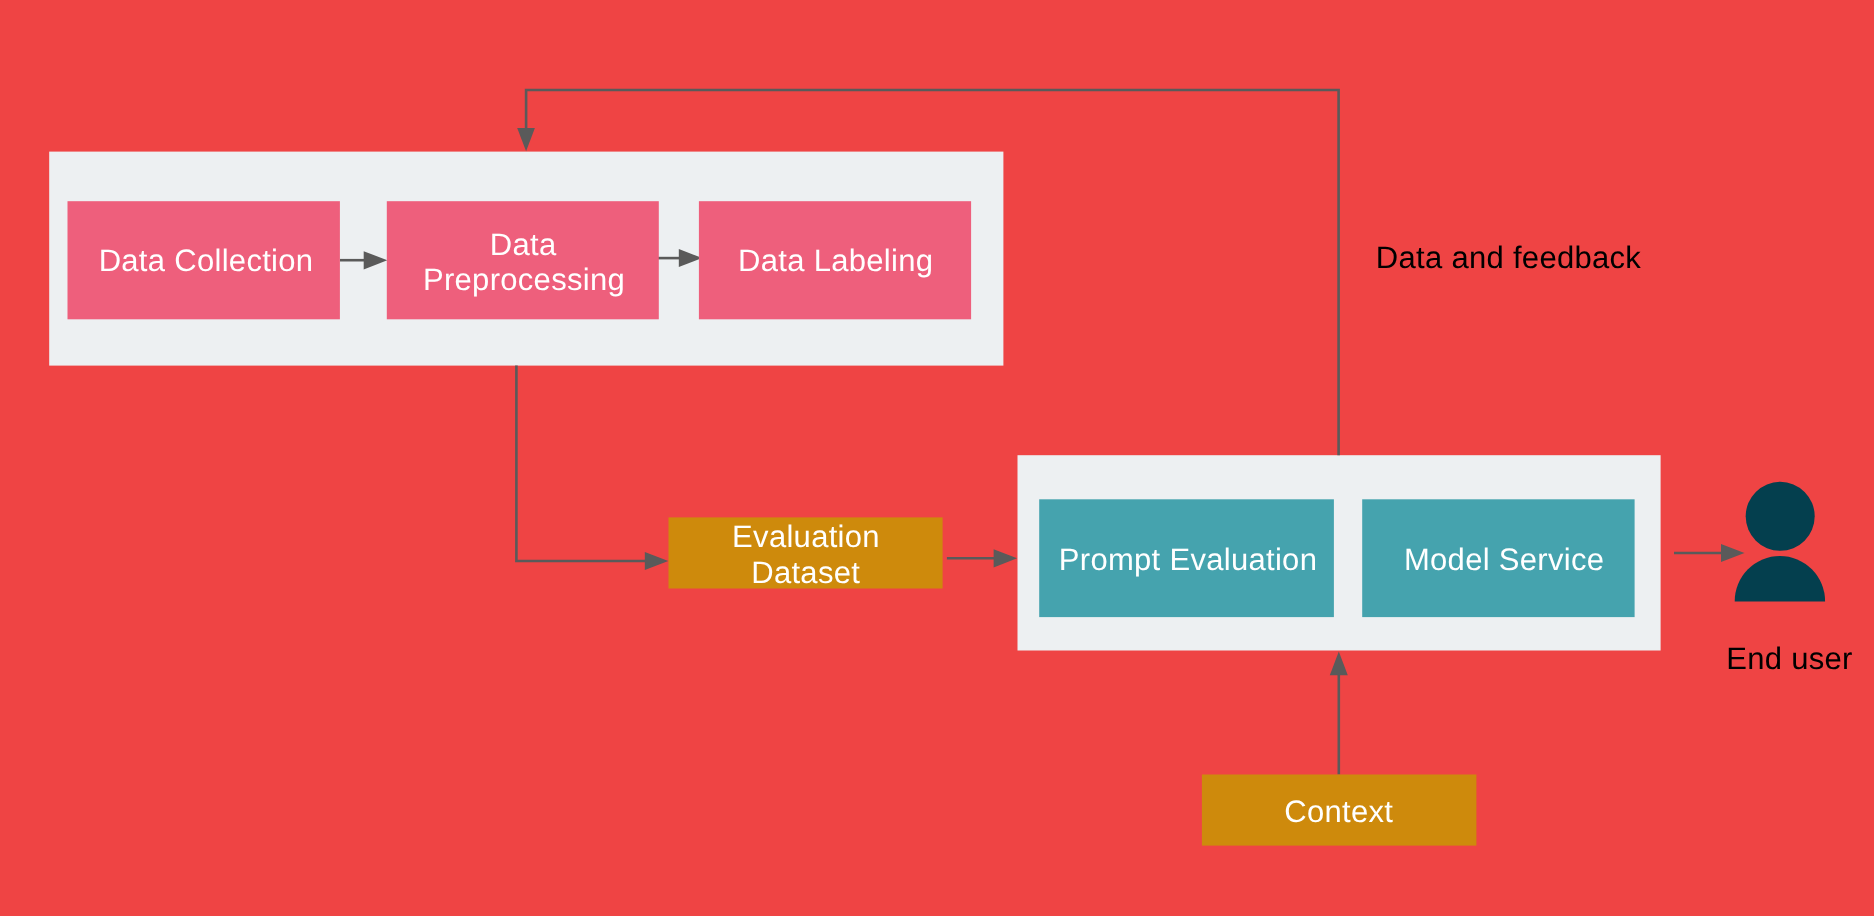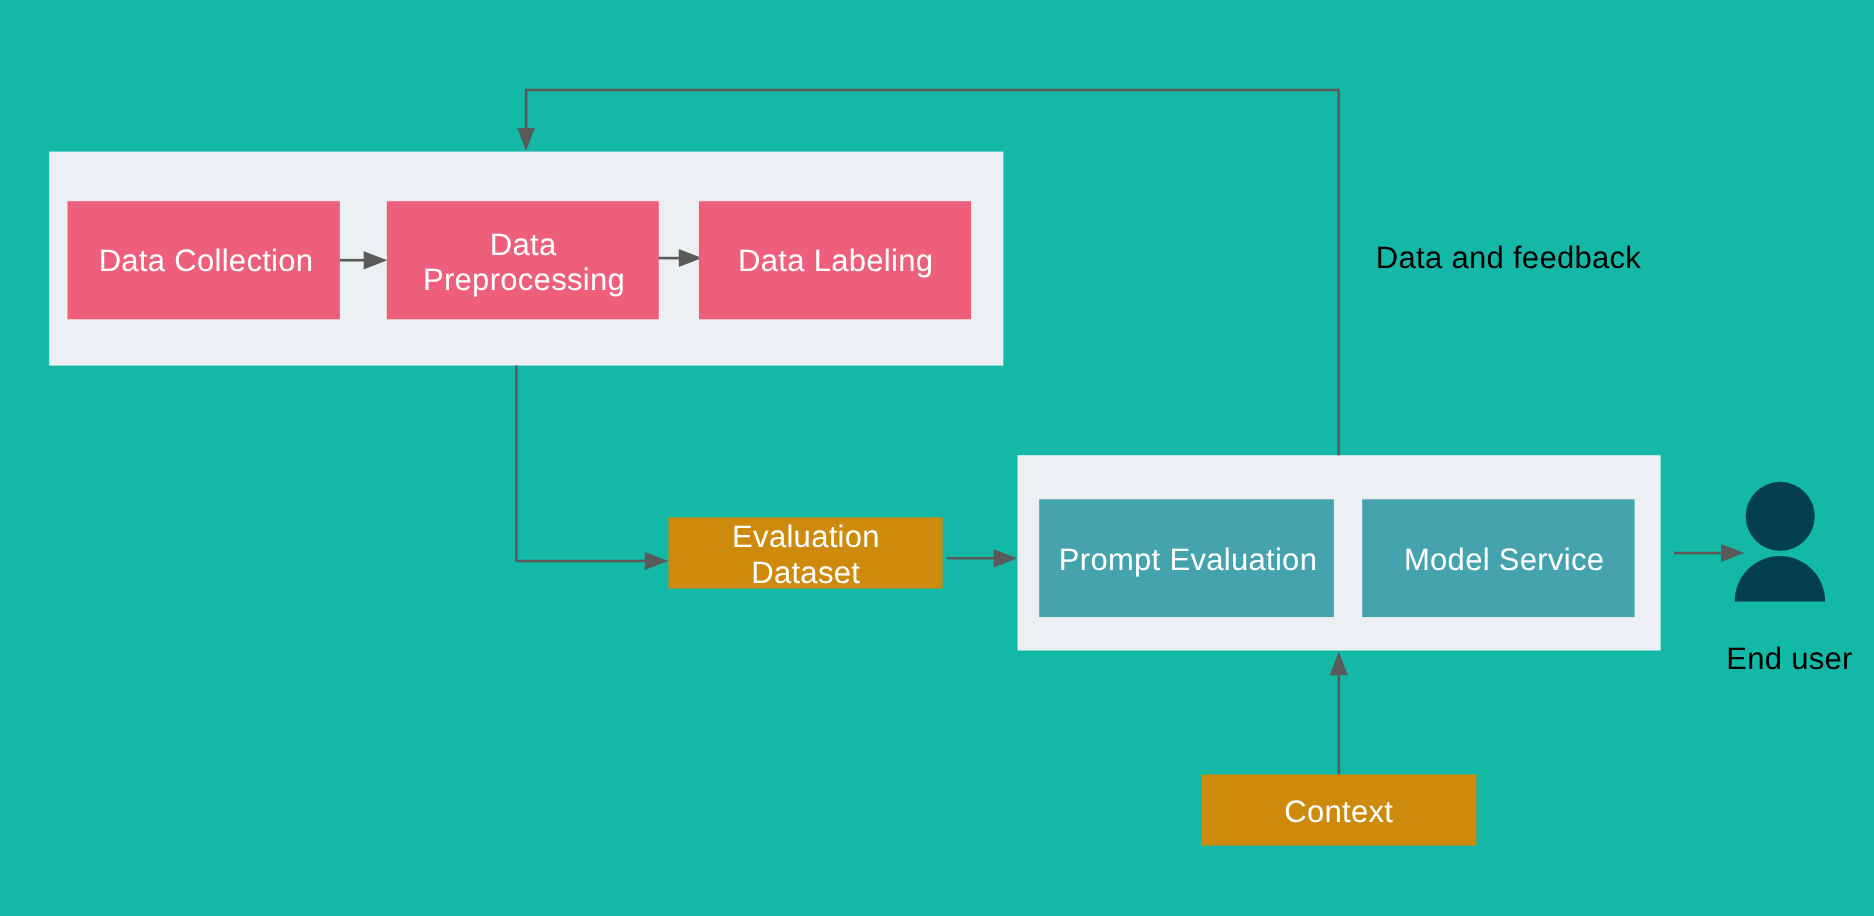--- a/index.html
+++ b/index.html
@@ -1,18 +1,18 @@
 <!DOCTYPE html>
 <html><head>
 <meta charset="utf-8">
 <title>Diagram</title>
 <style>
   html,body{margin:0;padding:0;background:#ffffff;-webkit-font-smoothing:antialiased;-moz-osx-font-smoothing:grayscale;text-rendering:geometricPrecision;}
   body{width:1874px;height:916px;overflow:hidden;font-family:"Liberation Sans",sans-serif;}
-  #stage{position:relative;width:1874px;height:916px;background:#14b8a6;}
+  #stage{position:relative;width:1874px;height:916px;background:#ef4444;}
   svg.layer{position:absolute;left:0;top:0;width:1874px;height:916px;will-change:opacity;}
   .lbl{font-family:"Liberation Sans",sans-serif;font-size:31px;letter-spacing:0.3px;}
 </style>
 </head>
 <body>
 
 <div id="stage">
 
   <svg class="layer" viewBox="0 0 1874 916">
 

